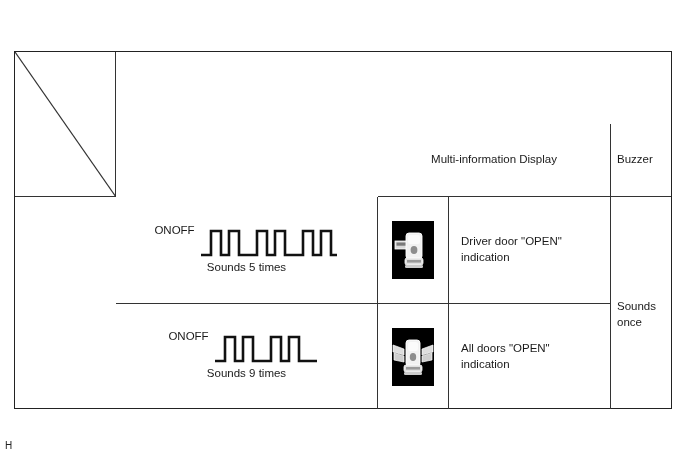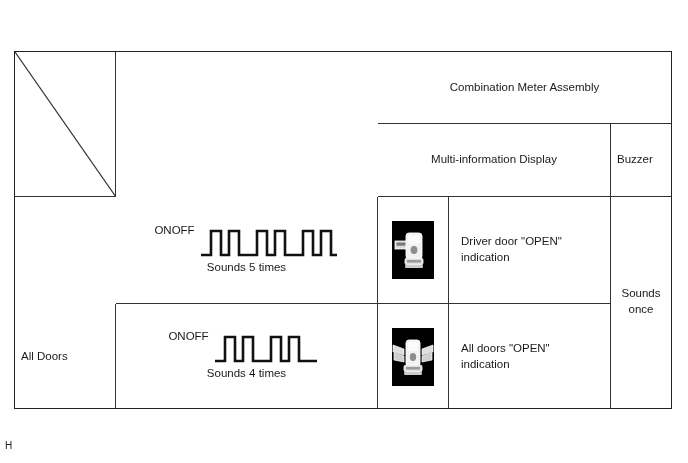--- a/index.html
+++ b/index.html
@@ -78,23 +78,23 @@
   .r1 { top: 145px; height: 107px; }
   .r2 { top: 252px; height: 105px; }
 
   .c-label   { left: 0;   width: 101px; padding: 0 6px; justify-content: flex-start; }
   .c-wave    { left: 101px; width: 262px; }
   .c-icon    { left: 363px; width: 71px; }
   .c-ind     { left: 434px; width: 162px; padding: 0 12px;
                justify-content: flex-start; text-align: left; }
 
   .c-sounds-once {
-    left: 596px; top: 144px; width: 60px; height: 212px;
+    left: 596px; top: 157px; width: 60px; height: 212px;
     padding: 0 6px;
-    justify-content: flex-start; text-align: center;
+    justify-content: flex-start; text-align: left;
   }
 
   
   .wave-wrap {
     position: relative;
     display: flex;
     flex-direction: column;
     align-items: center;
   }
   .wave-row {
@@ -141,21 +141,20 @@
 
 <div id="spec-table">
 
   <div class="cell h-corner bd-r bd-b">
     <svg class="corner-slash" viewBox="0 0 101 145" preserveAspectRatio="none">
       <line x1="0" y1="0" x2="101" y2="145" stroke="#333333" stroke-width="1.2"></line>
     </svg>
   </div>
 
 
-  <div class="cell h-cma bd-b">Combination Meter Assembly</div>
 
   <div class="cell h-buzzer-col bd-b">Buzzer</div>
 
   <div class="cell h-mid bd-r bd-b">Multi-information Display</div>
 
 
   <div class="cell c-wave r1 bd-r bd-b">
     <div class="wave-wrap">
       <div class="wave-row">
         <div class="wave-labels">
@@ -188,35 +187,34 @@
 
       <rect x="13" y="37" width="18" height="7" rx="2" fill="#e0e0e0" stroke="#ffffff" stroke-width="0.8"></rect>
       <rect x="15" y="39" width="14" height="2.6" fill="#9a9a9a"></rect>
 
       <rect x="13" y="44" width="18" height="3" rx="1.2" fill="#cccccc"></rect>
     </svg>
   </div>
 
   <div class="cell c-ind r1 bd-r bd-b">Driver door "OPEN" indication</div>
 
-  <div class="cell c-label r2 bd-r">All Doors</div>
 
   <div class="cell c-wave r2 bd-r">
     <div class="wave-wrap">
       <div class="wave-row">
         <div class="wave-labels">
           <span>ON</span>
           <span>OFF</span>
         </div>
         <svg class="wave-svg" width="112" height="34" viewBox="0 0 112 34">
           <polyline fill="none" stroke="#111111" stroke-width="2.6" stroke-linejoin="miter" stroke-linecap="butt" points="2,30 12,30 12,6 22,6 22,30 30,30 30,6 40,6 40,30
                     58,30 58,6 68,6 68,30 76,30 76,6 86,6 86,30 104,30"></polyline>
         </svg>
       </div>
-      <div class="wave-caption">Sounds 4 times</div>
+      <div class="wave-caption">Sounds 9 times</div>
     </div>
   </div>
 
   <div class="cell c-icon r2 bd-r">
     <svg class="car-icon" viewBox="0 0 42 58">
       <rect x="0" y="0" width="42" height="58" fill="#000000"></rect>
 
       <g>
         <polygon points="1,17 12,21 12,27 1,24" fill="#dedede" stroke="#ffffff" stroke-width="0.7"></polygon>
         <polygon points="2,25 12,28 12,34 2,32" fill="#cfcfcf" stroke="#ffffff" stroke-width="0.7"></polygon>

